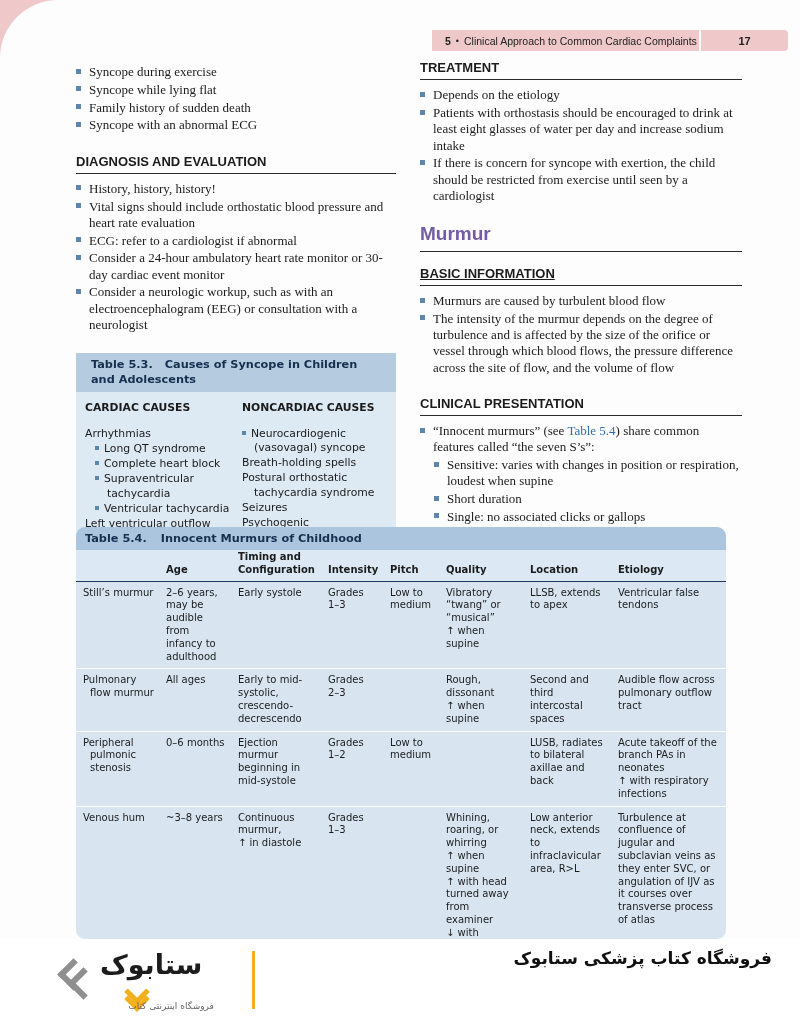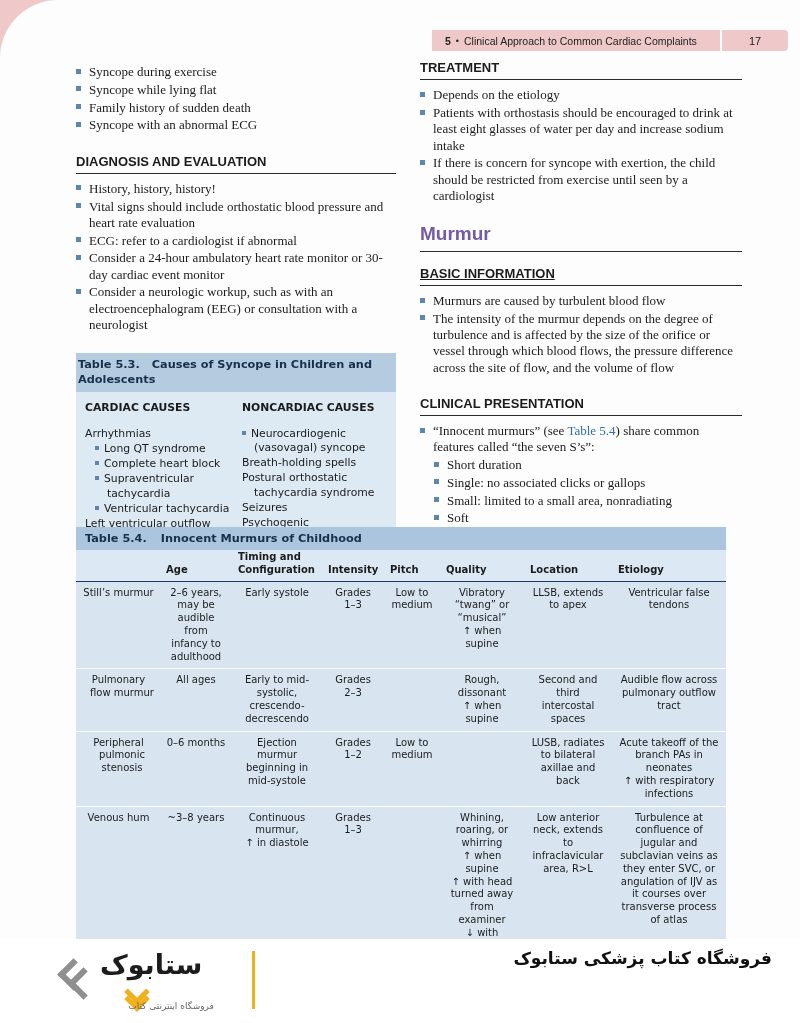--- a/index.html
+++ b/index.html
@@ -10,58 +10,58 @@
   .corner{position:absolute;top:0;left:0;width:58px;height:58px;background:#efc8ca;}
   .corner::after{content:"";position:absolute;inset:0;background:#fdfdfd;border-top-left-radius:58px;}
 
   
   .band{position:absolute;top:30px;left:432px;right:12px;height:21px;background:#efc8ca;
         display:flex;align-items:center;font-family:"Liberation Sans","DejaVu Sans",sans-serif;
         font-size:10.5px;color:#222;border-radius:0 4px 4px 0;}
   .band .chnum{font-weight:bold;margin-left:13px;}
   .band .sep{margin:0 5px;font-size:9px;}
   .band .vdiv{width:2px;height:21px;background:#fdfdfd;margin-left:auto;}
-  .band .pnum{font-weight:normal;font-size:11px;width:66px;text-align:center;}
+  .band .pnum{font-weight:bold;font-size:11px;width:87px;text-align:center;}
 
   
   .col-left{position:absolute;left:76px;top:64px;width:320px;font-size:13px;line-height:1.25;}
   .col-right{position:absolute;left:420px;top:60px;width:322px;font-size:13px;line-height:1.25;}
 
   .li{padding-left:13px;text-indent:-13px;margin-bottom:1.5px;}
   .sqb{display:inline-block;width:5px;height:5px;background:#5d86ad;margin-right:8px;vertical-align:2.5px;}
   .sublist{margin-left:14px;}
 
   .sec-head{font-family:"Liberation Sans","DejaVu Sans",sans-serif;font-weight:bold;font-size:13px;
             border-bottom:1.3px solid #2a2a2a;padding-bottom:3px;margin:20px 0 7px;}
   .sec-head.first{margin-top:0;}
   .murmur-head{font-family:"Liberation Sans","DejaVu Sans",sans-serif;font-weight:bold;font-size:19px;
             color:#745ca4;border-bottom:1.3px solid #2a2a2a;padding-bottom:5px;margin:18px 0 10px;}
   .xref{color:#2e6db4;text-decoration:none;cursor:pointer;}
 
   
   .t53{margin-top:20px;font-family:"DejaVu Sans","Liberation Sans",sans-serif;font-size:10.8px;line-height:1.3;}
-  .t53-title{background:#b4cbe0;padding:5px 2px;font-weight:bold;font-size:11.3px;color:#16304e;}
+  .t53-title{background:#b4cbe0;padding:5px 15px;font-weight:bold;font-size:11.3px;color:#16304e;}
   .t53-title .ttl{margin-left:12px;}
   .t53-body{background:#dde9f3;padding:9px 9px 12px;display:flex;gap:12px;}
   .t53-col{flex:1;}
   .t53-colhead{font-weight:bold;margin-bottom:12px;font-size:10.8px;}
   .ti{padding-left:12px;text-indent:-12px;margin-bottom:1px;}
   .ti.sub{padding-left:22px;}
   .sq{display:inline-block;width:4px;height:4px;background:#5d86ad;margin-right:5px;vertical-align:2px;}
 
   
   .t54-wrap{position:absolute;left:76px;top:527px;width:650px;height:412px;overflow:hidden;
-            font-family:"DejaVu Sans","Liberation Sans",sans-serif;}
+            font-family:"DejaVu Sans","Liberation Sans",sans-serif;border-radius:9px;}
   .t54-titlebar{background:#aac5dd;padding:5px 9px;font-weight:bold;font-size:11.3px;color:#16304e;}
   .t54-titlebar .ttl{margin-left:14px;}
   table.t54{width:650px;border-collapse:collapse;table-layout:fixed;font-size:10px;line-height:1.28;}
   .t54 th{background:#dce9f4;border-bottom:1.5px solid #1c3a60;font-weight:bold;text-align:left;
           vertical-align:bottom;padding:1px 6px 4px;font-size:10px;}
   .t54 td{background:#d8e5f1;border-bottom:1px solid #ffffff;vertical-align:top;padding:5px 6px;
-          white-space:pre-line;overflow-wrap:break-word;text-align:center;}
+          white-space:pre-line;overflow-wrap:break-word;}
   .t54 td.c0{padding-left:14px;text-indent:-7px;}
   .t54 th.c0{padding-left:8px;}
 
   
   .footer{position:absolute;left:0;bottom:0;width:800px;height:84px;background:#ffffff;}
   .logo{position:absolute;left:58px;top:8px;width:190px;height:70px;}
   .grey-chev{position:absolute;left:0;top:16px;}
   .grey-chev span{display:block;width:17px;height:17px;border-left:6px solid #8f8f8f;border-bottom:6px solid #8f8f8f;transform:rotate(45deg);margin:0 0 0 4px;}
   .grey-chev span + span{margin-top:-14px;margin-left:14px;}
   .logo-fa{position:absolute;left:42px;top:2px;font-family:"DejaVu Sans",sans-serif;font-weight:bold;
@@ -141,20 +141,21 @@
 
     <div class="murmur-head">Murmur</div>
 
     <div class="sec-head" style="margin-top:14px;text-decoration:underline;">BASIC INFORMATION</div>
     <div class="li"><span class="sqb"></span><span>Murmurs are caused by turbulent blood flow</span></div>
     <div class="li"><span class="sqb"></span><span>The intensity of the murmur depends on the degree of turbulence and is affected by the size of the orifice or vessel through which blood flows, the pressure difference across the site of flow, and the volume of flow</span></div>
 
     <div class="sec-head">CLINICAL PRESENTATION</div>
     <div class="li"><span class="sqb"></span><span><span>“Innocent murmurs” (see </span><a class="xref">Table 5.4</a><span>) share common features called “the seven S’s”:</span></span></div>
     <div class="sublist">
+      <div class="li"><span class="sqb"></span><span>Sensitive: varies with changes in position or respiration, loudest when supine</span></div>
       <div class="li"><span class="sqb"></span><span>Short duration</span></div>
       <div class="li"><span class="sqb"></span><span>Single: no associated clicks or gallops</span></div>
       <div class="li"><span class="sqb"></span><span>Small: limited to a small area, nonradiating</span></div>
       <div class="li"><span class="sqb"></span><span>Soft</span></div>
     </div>
   </div>
 
   <div class="t54-wrap">
     <div class="t54-titlebar">
       <span class="lbl">Table 5.4.</span><span class="ttl">Innocent Murmurs of Childhood</span>

